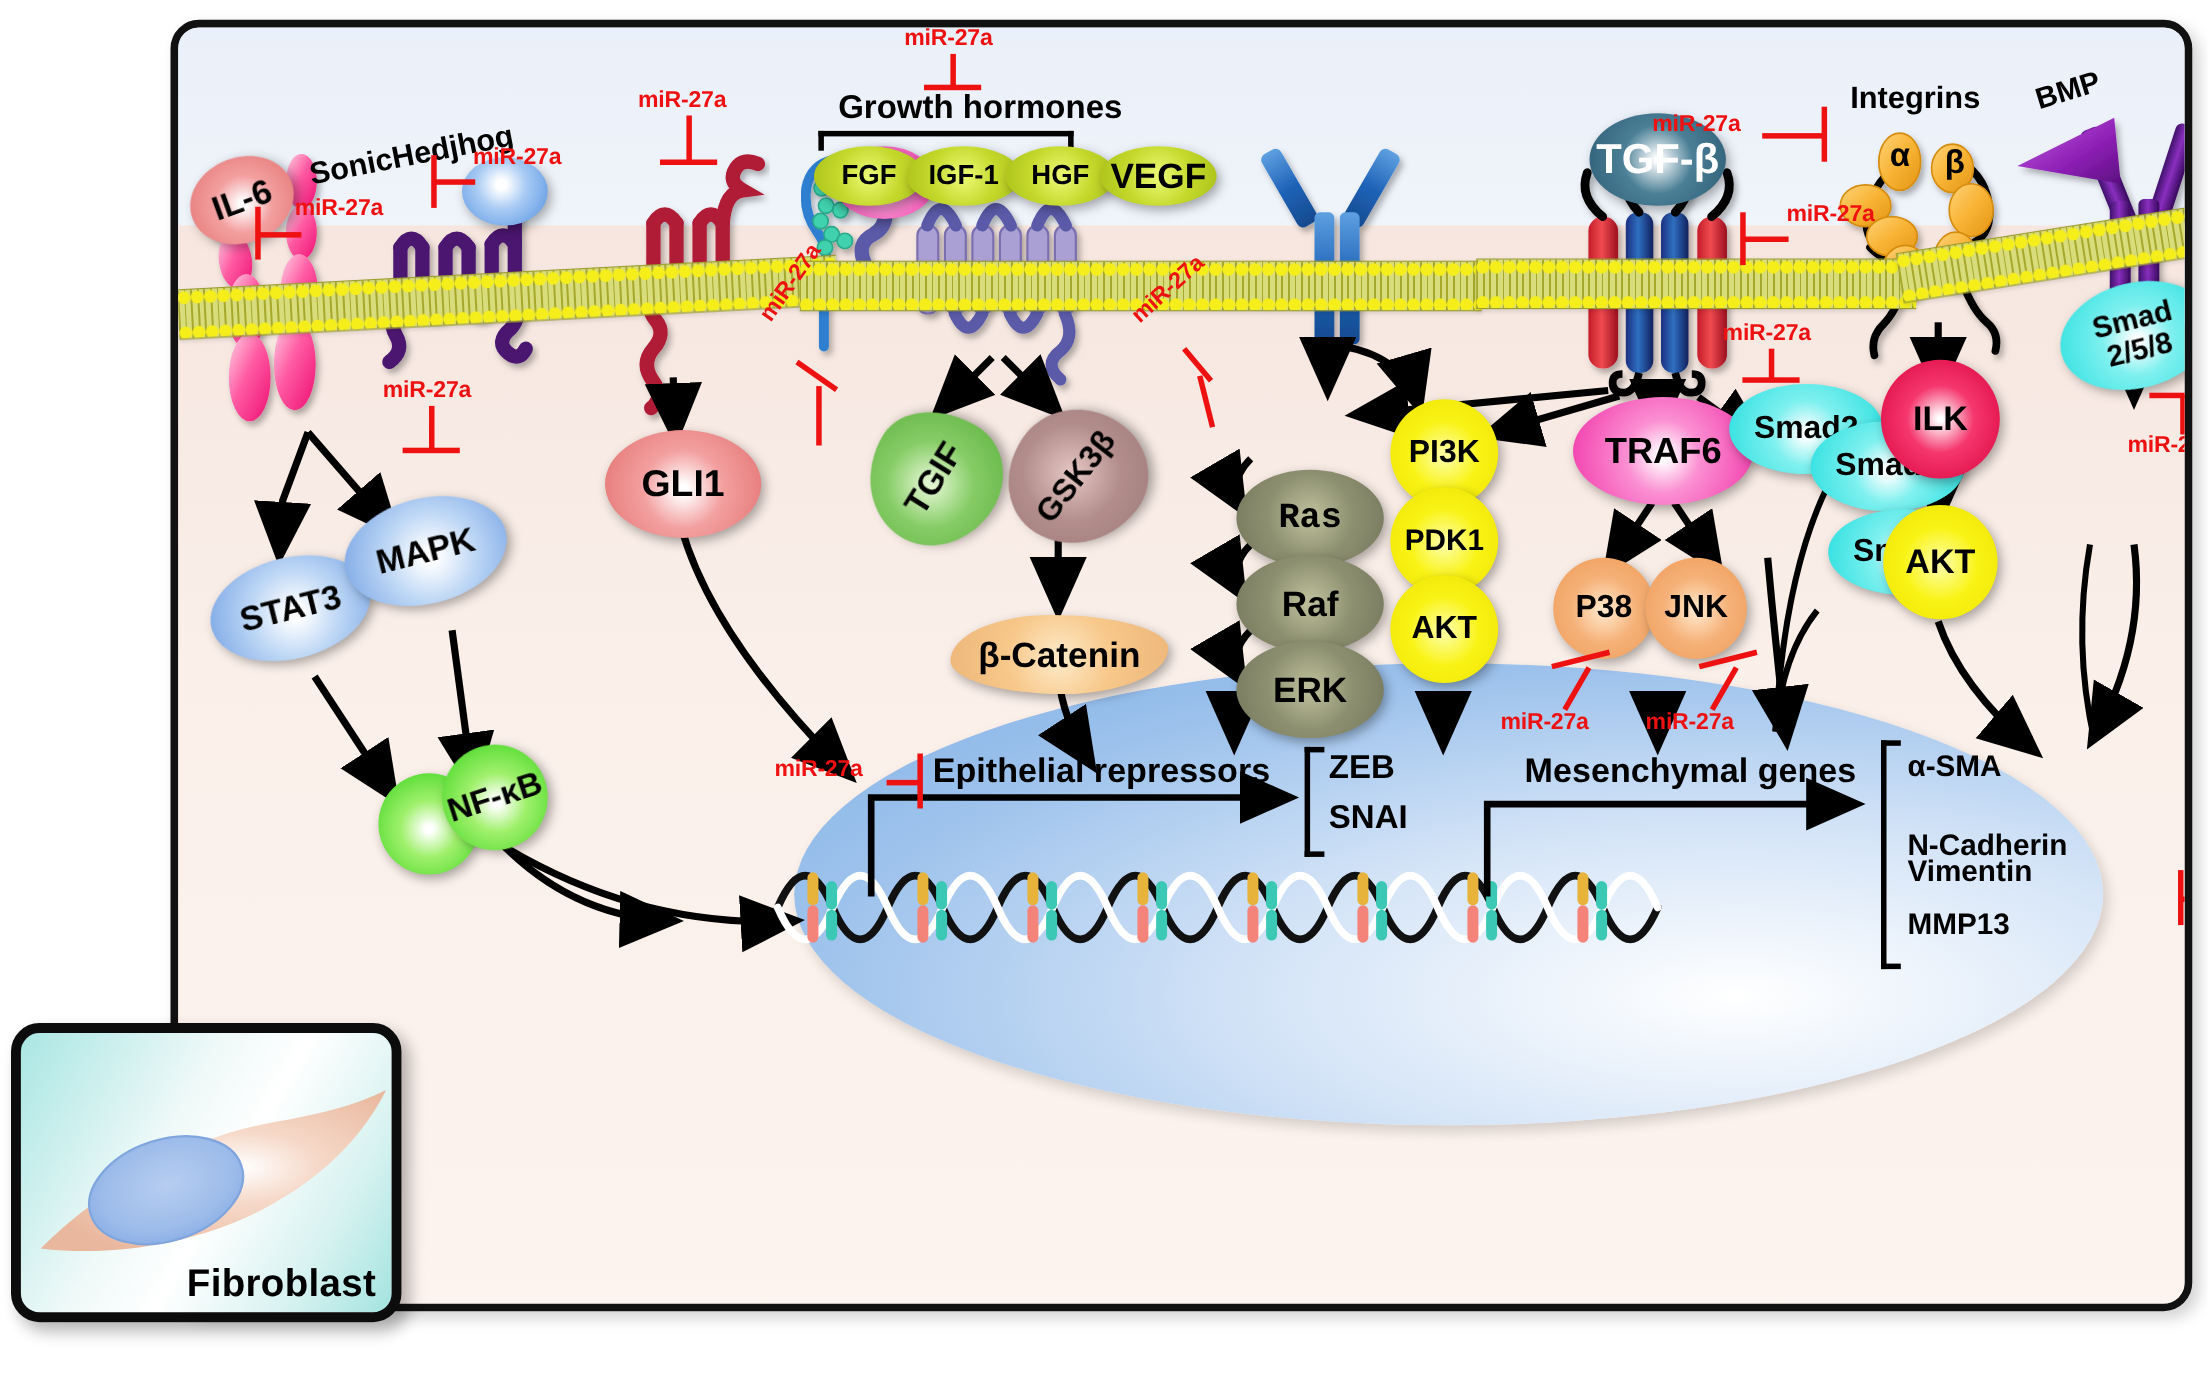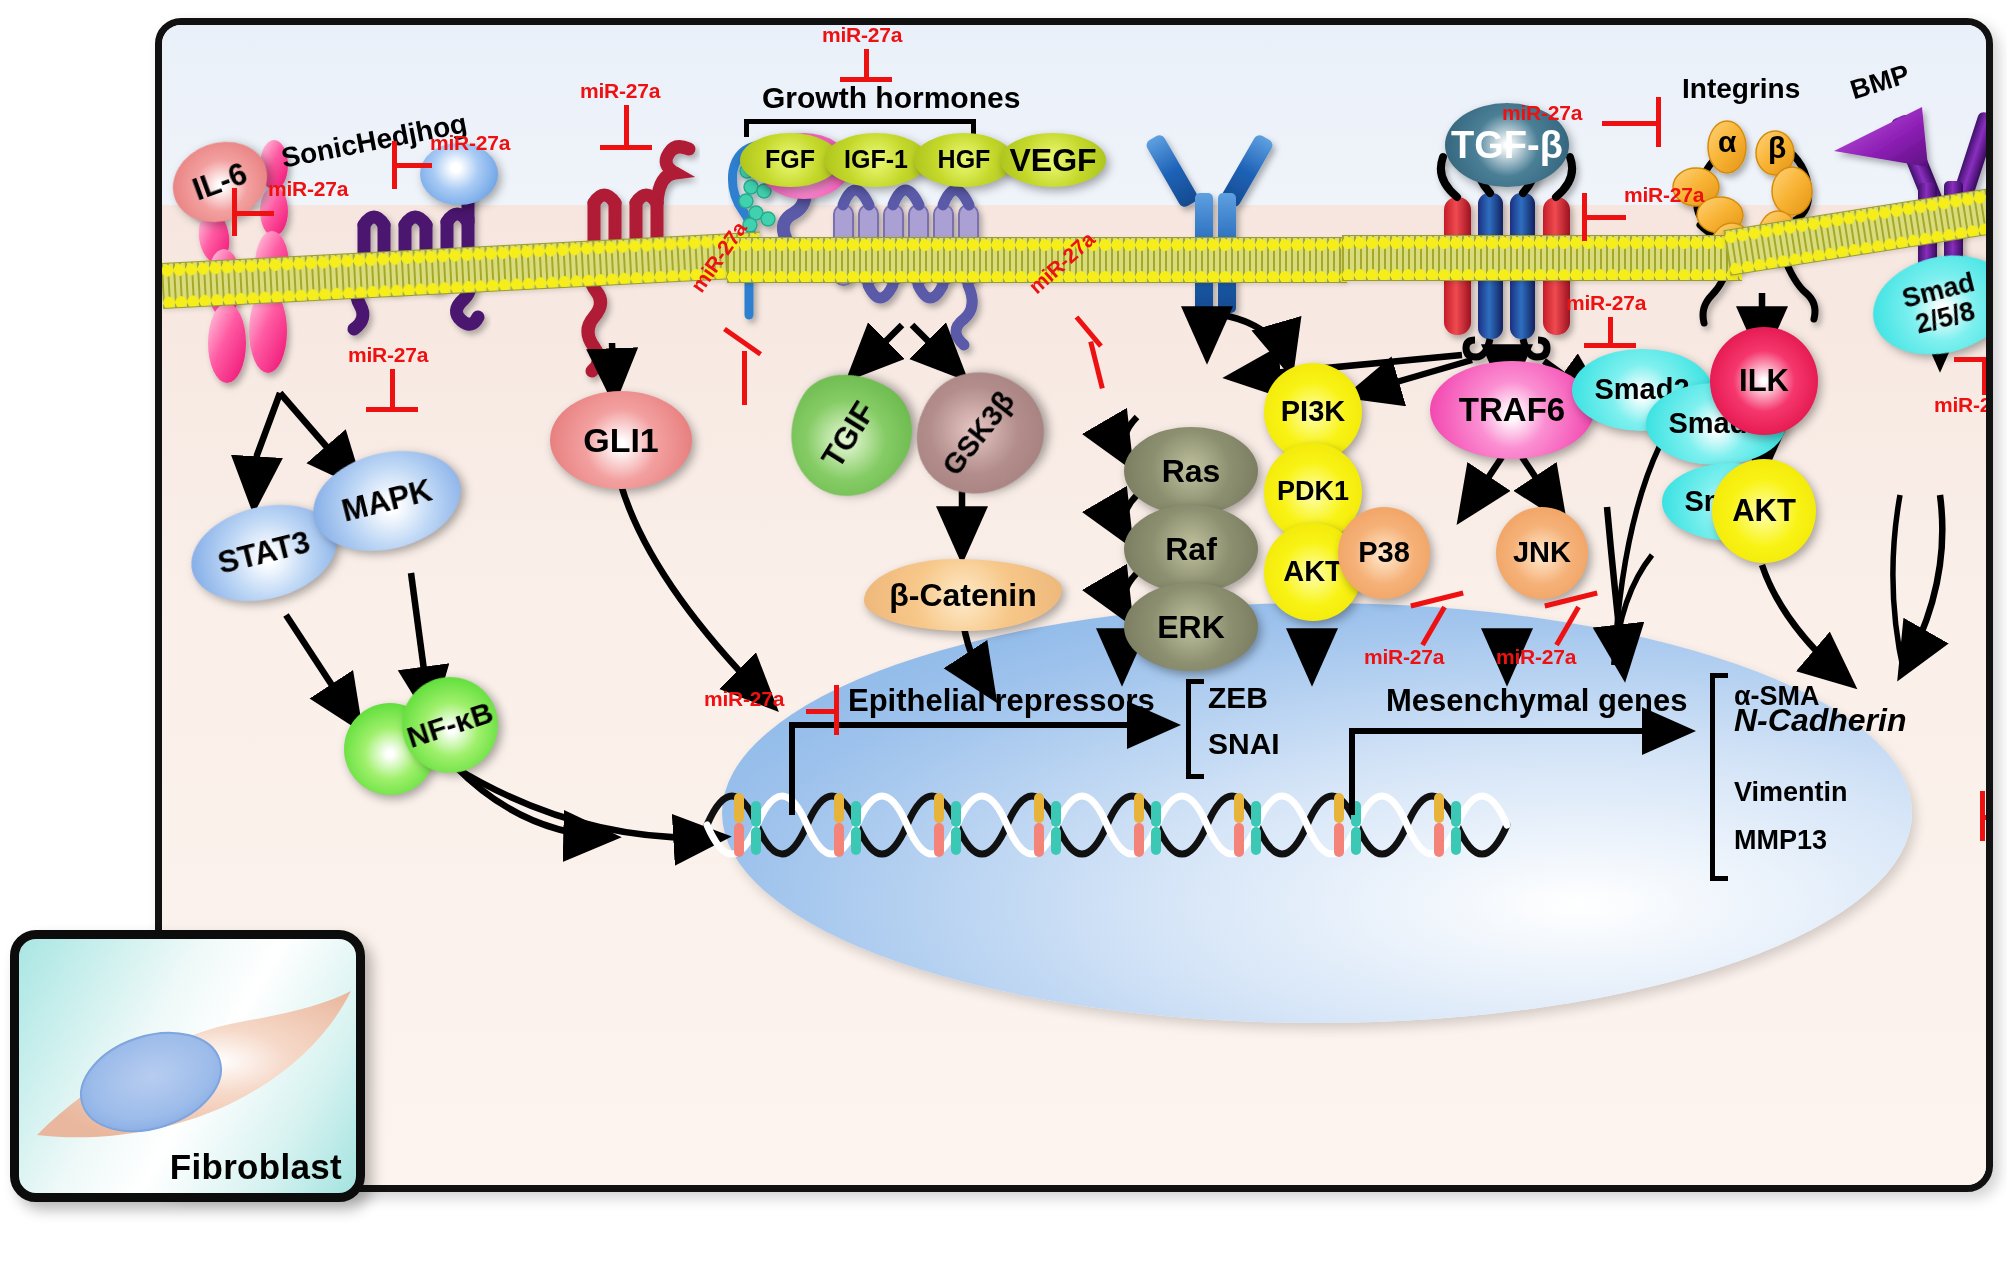--- a/index.html
+++ b/index.html
@@ -431,31 +431,31 @@
 
     <div class="node c-grn2" style="left:626px; top:350px; width:122px; height:120px; font-size:31px; transform:rotate(-58deg);
                 border-radius:58% 42% 46% 54% / 52% 58% 42% 48%;">TGIF</div>
 
     <div class="node c-brown" style="left:754px; top:348px; width:126px; height:122px; font-size:29px; transform:rotate(-52deg);
                 border-radius:52% 48% 42% 58% / 46% 54% 46% 54%;">GSK3β</div>
 
     <div class="node c-sand" style="left:702px; top:534px; width:198px; height:72px; font-size:32px;
                 border-radius:46% 54% 48% 52% / 58% 42% 58% 42%;">β-Catenin</div>
 
-    <div class="node ell c-olive" style="left:962px; top:402px; width:134px; height:88px; font-size:32px;">Ras</div>
+    <div class="node ell c-olive" style="left:962px; top:402px; width:134px; height:88px; font-size:32px;font-family:Liberation Mono, monospace;">Ras</div>
     <div class="node ell c-olive" style="left:962px; top:480px; width:134px; height:88px; font-size:32px;">Raf</div>
     <div class="node ell c-olive" style="left:962px; top:558px; width:134px; height:88px; font-size:32px;">ERK</div>
 
     <div class="node ell c-yellow" style="left:1102px; top:338px; width:98px; height:98px; font-size:29px;">PI3K</div>
     <div class="node ell c-yellow" style="left:1102px; top:418px; width:98px; height:98px; font-size:27px;">PDK1</div>
     <div class="node ell c-yellow" style="left:1102px; top:498px; width:98px; height:98px; font-size:29px;">AKT</div>
 
     <div class="node ell c-magenta" style="left:1268px; top:336px; width:164px; height:98px; font-size:33px;">TRAF6</div>
 
-    <div class="node ell c-orange" style="left:1176px; top:482px; width:92px; height:92px; font-size:29px;text-align:right;">P38</div>
+    <div class="node ell c-orange" style="left:1250px; top:482px; width:92px; height:92px; font-size:29px;text-align:right;">P38</div>
     <div class="node ell c-orange" style="left:1334px; top:482px; width:92px; height:92px; font-size:29px;">JNK</div>
 
     <div class="node ell c-cyan" style="left:1410px; top:324px; width:140px; height:82px; font-size:29px;">Smad2</div>
     <div class="node ell c-cyan" style="left:1484px; top:358px; width:140px; height:82px; font-size:29px;">Smad3</div>
     <div class="node ell c-cyan" style="left:1500px; top:438px; width:140px; height:78px; font-size:29px;">Smad4</div>
 
     <div class="node ell c-crimson" style="left:1548px; top:302px; width:108px; height:108px; font-size:31px;">ILK</div>
     <div class="node ell c-yellow" style="left:1550px; top:434px; width:104px; height:104px; font-size:31px;">AKT</div>
 
     <div class="node ell c-cyan" style="left:1710px; top:232px; width:140px; height:96px; font-size:27px; transform:rotate(-14deg);
@@ -524,21 +524,21 @@
     <div class="bar-v" style="left:1818px; top:766px; width:5px; height:50px;"></div>
 
     <div class="lbl" style="left:686px; top:658px; font-size:31px;">Epithelial repressors</div>
     <div class="sqbr" style="left:1024px; top:654px; width:18px; height:100px;"></div>
     <div class="lbl" style="left:1046px; top:656px; font-size:30px;">ZEB</div>
     <div class="lbl" style="left:1046px; top:702px; font-size:30px;">SNAI</div>
 
     <div class="lbl" style="left:1224px; top:658px; font-size:31px;">Mesenchymal genes</div>
     <div class="sqbr" style="left:1548px; top:648px; width:18px; height:208px;"></div>
     <div class="lbl" style="left:1572px; top:656px; font-size:27px;">α-SMA</div>
-    <div class="lbl" style="left:1572px; top:677px; font-size:32px;font-style:italic;">N-Cadherin</div>
+    <div class="lbl" style="left:1572px; top:728px; font-size:27px;">N-Cadherin</div>
     <div class="lbl" style="left:1572px; top:752px; font-size:27px;">Vimentin</div>
     <div class="lbl" style="left:1572px; top:800px; font-size:27px;">MMP13</div>
 
   </div>
 
   <div class="inset">
     <svg class="fib-body" viewBox="0 0 325 160">
       <defs>
         <radialGradient id="fibg" cx="58%" cy="48%" r="62%">
           <stop offset="0%" stop-color="#ffffff"></stop>

